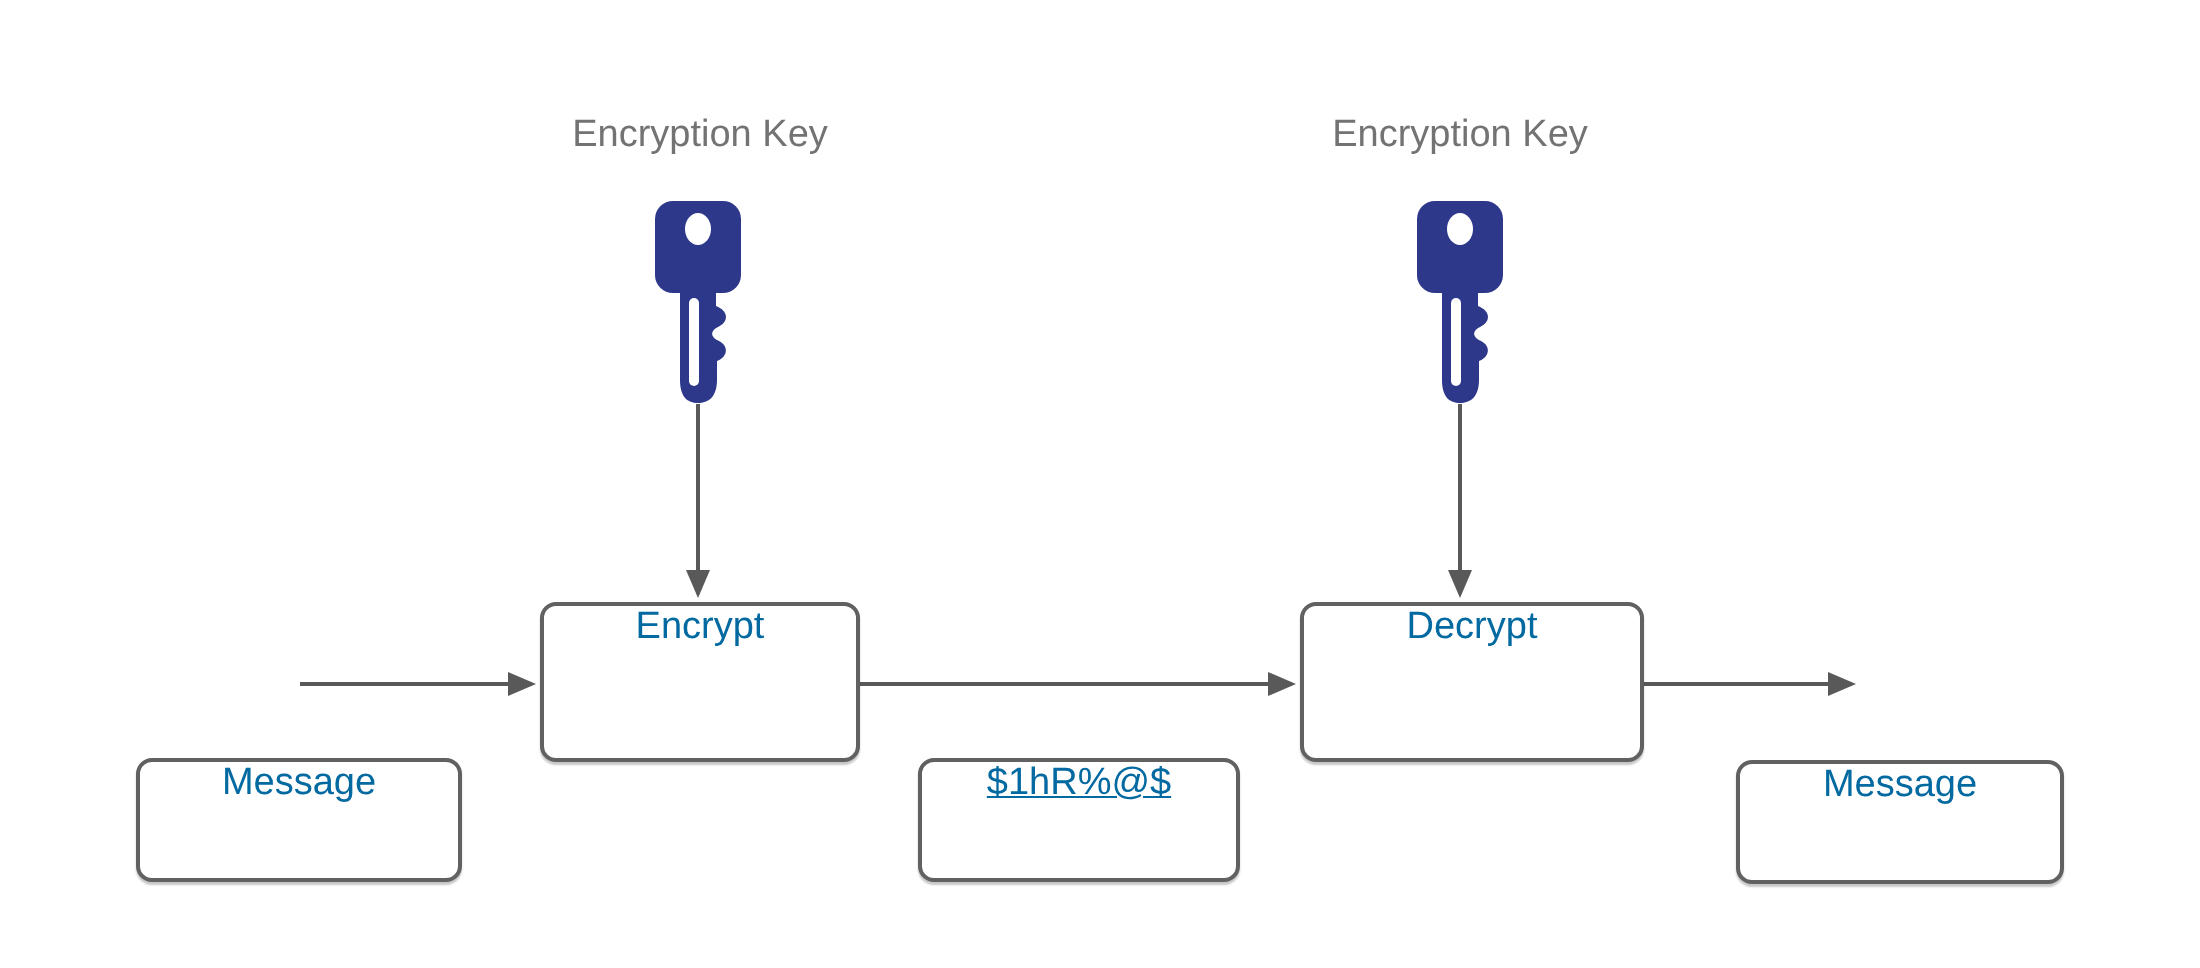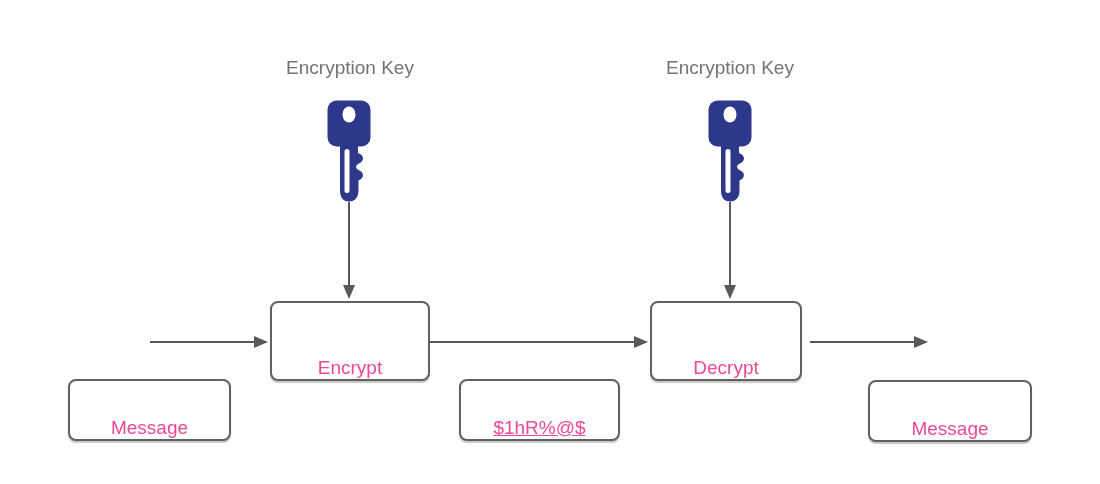--- a/index.html
+++ b/index.html
@@ -22,28 +22,28 @@
     width: 1100px;
     height: 484px;
   }
   .node {
     position: absolute;
     box-sizing: border-box;
     border: 2px solid #616161;
     border-radius: 8px;
     background: #ffffff;
     display: flex;
-    align-items: flex-end;
+    align-items: flex-start;
     justify-content: center;
     font-size: 19px;
-    color: #ec4899;
+    color: #0369a1;
     box-shadow: 0 1.5px 1px rgba(0,0,0,0.22);
   }
   .encrypt-box { left: 270px; top: 301px; width: 160px; height: 80px; }
-  .decrypt-box { left: 650px; top: 301px; width: 152px; height: 80px; }
+  .decrypt-box { left: 650px; top: 301px; width: 172px; height: 80px; }
   .message-left  { left: 68px;  top: 379px; width: 163px; height: 62px; }
   .cipher-box    { left: 459px; top: 379px; width: 161px; height: 62px; text-decoration: underline; }
   .message-right { left: 868px; top: 380px; width: 164px; height: 62px; }
   .key-label {
     position: absolute;
     width: 220px;
     text-align: center;
     font-size: 19px;
     color: #737373;
     top: 57px;

